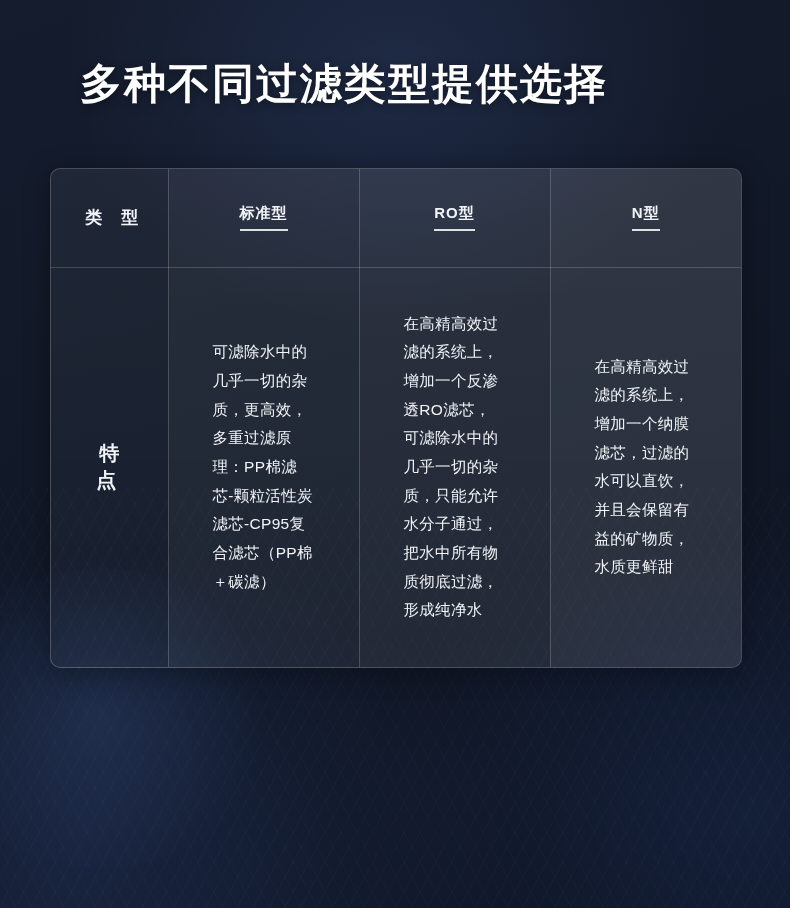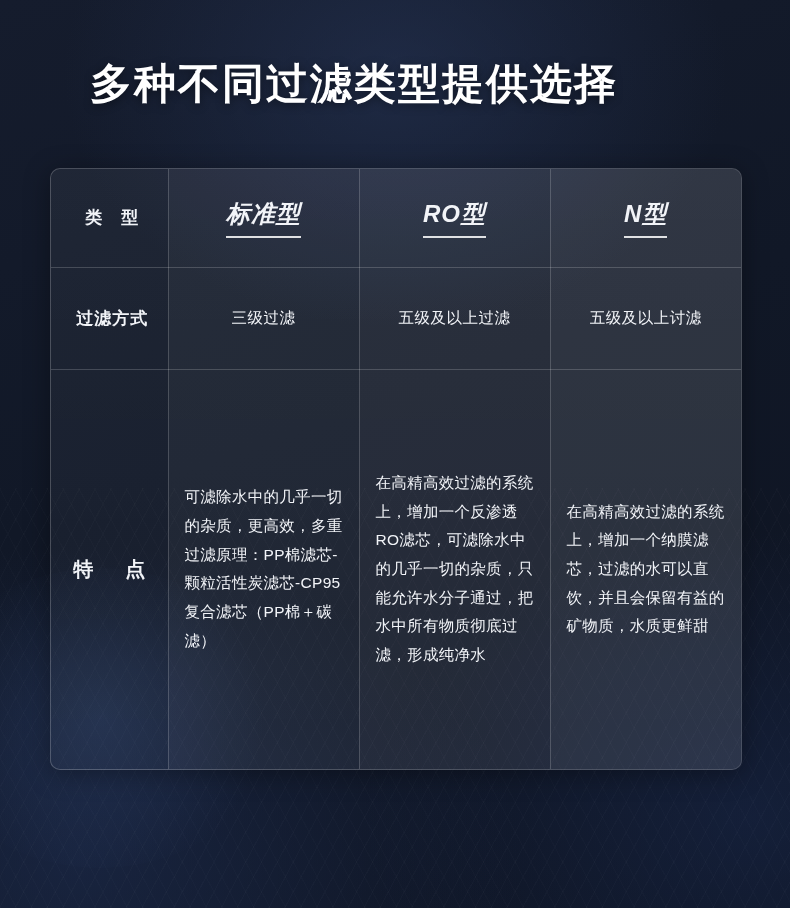--- a/index.html
+++ b/index.html
@@ -49,21 +49,21 @@
 
   .page {
     position: relative;
     width: 790px;
     height: 908px;
   }
 
   .title {
     position: absolute;
     top: 56px;
-    left: 11px;
+    left: 1px;
     width: 686px;
     text-align: center;
     font-size: 42px;
     font-weight: bold;
     letter-spacing: 2px;
     color: #ffffff;
     text-shadow: 0 2px 10px rgba(0,0,0,0.45);
   }
 
   .table-wrap {
@@ -81,21 +81,21 @@
   table.spec {
     width: 100%;
     border-collapse: collapse;
     table-layout: fixed;
   }
   table.spec td {
     border: 1px solid rgba(255,255,255,0.18);
     text-align: center;
     vertical-align: middle;
     color: #f2f4f8;
-    padding: 10px 0;
+    padding: 10px 28px;
     box-sizing: border-box;
   }
   table.spec tr td:first-child {
     border-left: none;
   }
   table.spec tr td:last-child {
     border-right: none;
   }
   table.spec tr:first-child td {
     border-top: none;
@@ -118,27 +118,26 @@
   .cell-c1 { background: rgba(255,255,255,0.055); }
   .cell-c2 { background: rgba(255,255,255,0.075); }
   .cell-c3 { background: rgba(255,255,255,0.10); }
 
   .row-head td { height: 98px; }
   .row-sys td  { height: 102px; }
   .row-mode td { height: 102px; }
   .row-feat td { height: 400px; }
 
   .head-title {
-    font-size: 24px;
+    font-size: 15px;
     font-weight: bold;
     display: inline-block;
     padding-bottom: 6px;
     border-bottom: 2px solid rgba(255,255,255,0.85);
     letter-spacing: 1px;
-    font-style: italic;
   }
   .row-label-text {
     font-size: 17px;
     font-weight: bold;
     letter-spacing: 1px;
   }
   .cell-text {
     font-size: 15.5px;
     line-height: 1.6;
     letter-spacing: 0.5px;
@@ -185,34 +184,20 @@
           </td>
           <td class="cell-c2">
             <span class="head-title">RO型</span>
           </td>
           <td class="cell-c3">
             <span class="head-title">N型</span>
           </td>
         </tr>
 
 
-        <tr class="row-mode">
-          <td class="cell-label">
-            <span class="row-label-text">过滤方式</span>
-          </td>
-          <td class="cell-c1">
-            <span class="cell-text">三级过滤</span>
-          </td>
-          <td class="cell-c2">
-            <span class="cell-text">五级及以上过滤</span>
-          </td>
-          <td class="cell-c3">
-            <span class="cell-text">五级及以上讨滤</span>
-          </td>
-        </tr>
 
         <tr class="row-feat">
           <td class="cell-label">
             <span class="feat-label">特　点</span>
           </td>
           <td class="cell-c1">
             <div class="feat-text">可滤除水中的几乎一切的杂质，更高效，多重过滤原理：PP棉滤芯-颗粒活性炭滤芯-CP95复合滤芯（PP棉＋碳滤）</div>
           </td>
           <td class="cell-c2">
             <div class="feat-text">在高精高效过滤的系统上，增加一个反渗透RO滤芯，可滤除水中的几乎一切的杂质，只能允许水分子通过，把水中所有物质彻底过滤，形成纯净水</div>

